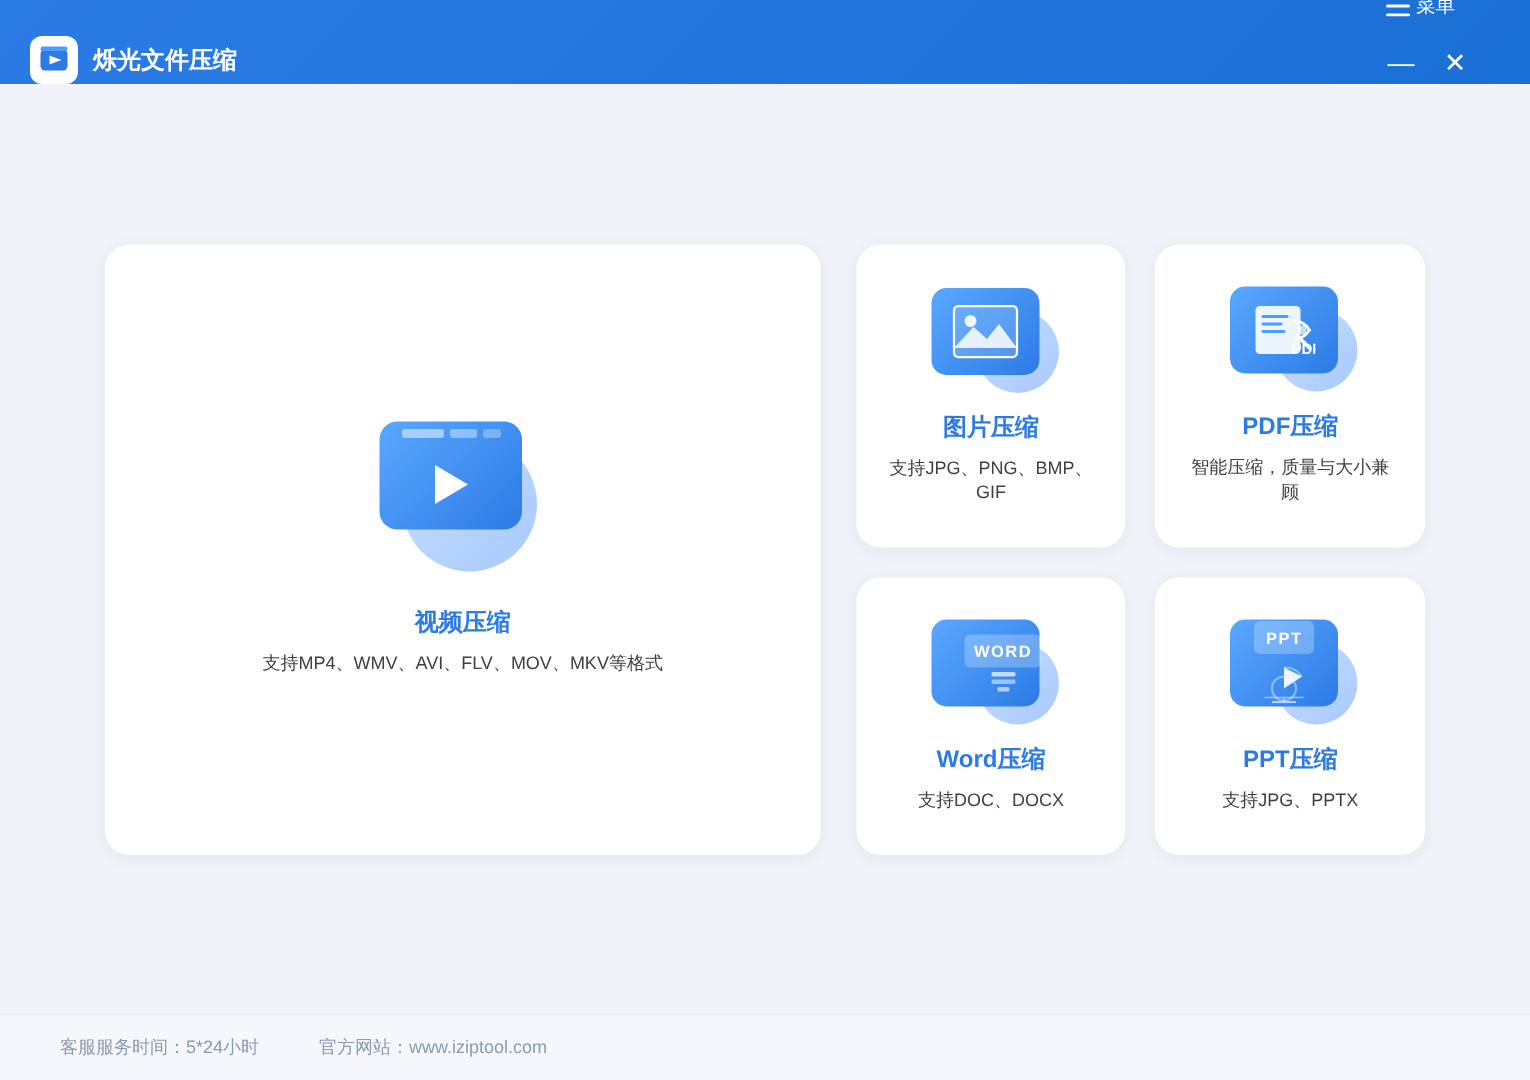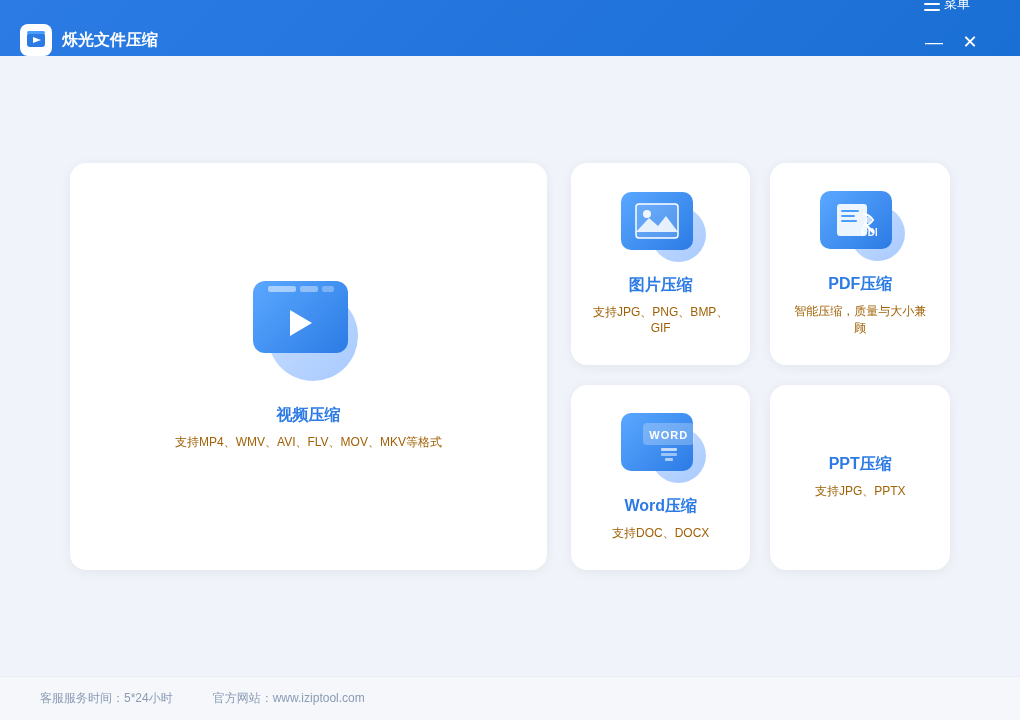--- a/index.html
+++ b/index.html
@@ -142,21 +142,21 @@
       position: relative;
     }
     .card-title {
       color: #2c7be5;
       font-size: 16px;
       font-weight: 600;
       margin-bottom: 8px;
       text-align: center;
     }
     .card-subtitle {
-      color: #a16207;
+      color: #404040;
       font-size: 12px;
       text-align: center;
     }
     .video-box {
       width: 88px;
       height: 68px;
       background: linear-gradient(135deg, #4a9eff 0%, #2c7be5 100%);
       border-radius: 10px;
       position: absolute;
       top: 0;
@@ -314,20 +314,40 @@
                 <div style="height:3px;background:rgba(255,255,255,0.6);border-radius:1px;margin:0 12px;"></div>
               </div>
             </div>
           </div>
         </div>
         <div class="card-title">Word压缩</div>
         <div class="card-subtitle">支持DOC、DOCX</div>
       </div>
 
       <div class="card-small">
+        <div class="card-icon-wrap">
+          <div style="position:relative;width:80px;height:65px;">
+            <div style="width:55px;height:55px;border-radius:50%;background:linear-gradient(135deg,#c8deff,#a8caff);position:absolute;bottom:-5px;right:-5px;"></div>
+            <div style="position:relative;z-index:1;width:72px;height:58px;background:linear-gradient(135deg,#5aa8ff,#2c7be5);border-radius:10px;display:flex;align-items:center;justify-content:center;flex-direction:column;gap:3px;">
+              <div style="background:rgba(255,255,255,0.25);border-radius:4px;padding:2px 8px;">
+                <span style="color:white;font-size:11px;font-weight:bold;letter-spacing:1px;">PPT</span>
+              </div>
+              <div style="width:36px;height:28px;position:relative;margin-top:2px;">
+                <svg width="36" height="28" viewBox="0 0 36 28">
+                  <path d="M18 4 L18 18 L30 10 Z" fill="white" opacity="0.9"></path>
+                  <path d="M18 4 A14 14 0 0 1 30 10" fill="none" stroke="rgba(255,255,255,0.5)" stroke-width="1"></path>
+                  <circle cx="18" cy="18" r="8" fill="none" stroke="rgba(255,255,255,0.4)" stroke-width="1.5"></circle>
+                  <line x1="5" y1="24" x2="31" y2="24" stroke="rgba(255,255,255,0.5)" stroke-width="1"></line>
+                  <line x1="18" y1="24" x2="18" y2="27" stroke="rgba(255,255,255,0.5)" stroke-width="1"></line>
+                  <line x1="10" y1="27" x2="26" y2="27" stroke="rgba(255,255,255,0.6)" stroke-width="1.5"></line>
+                </svg>
+              </div>
+            </div>
+          </div>
+        </div>
         <div class="card-title">PPT压缩</div>
         <div class="card-subtitle">支持JPG、PPTX</div>
       </div>
 
     </div>
   </div>
 </div>
 
 <div class="footer">
   <span class="footer-text">客服服务时间：5*24小时</span>

